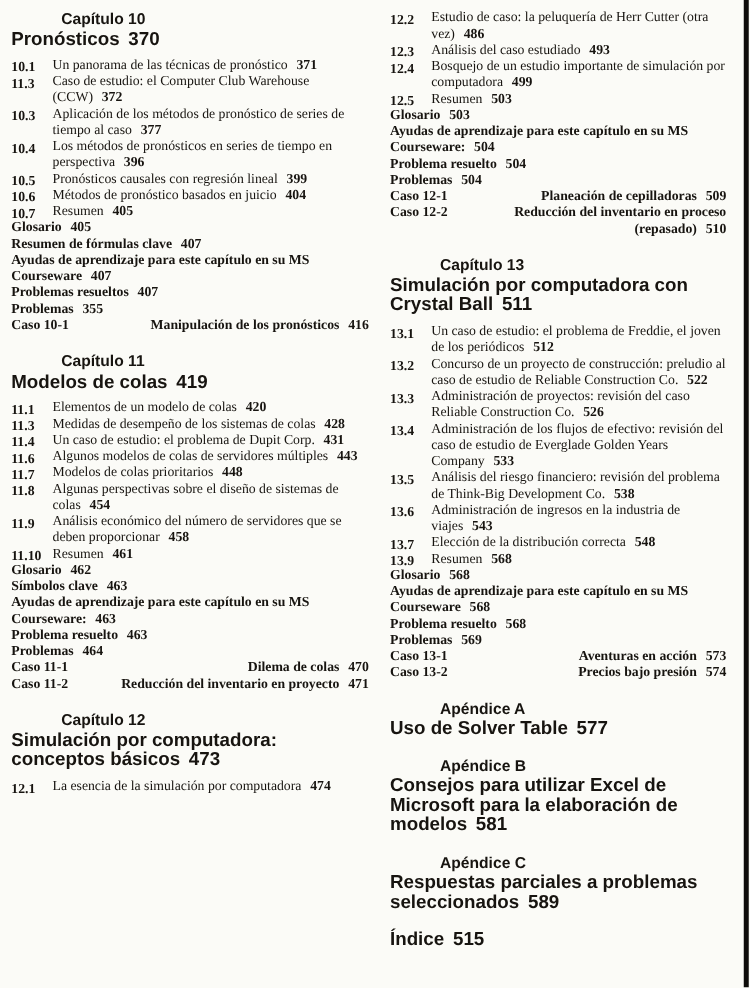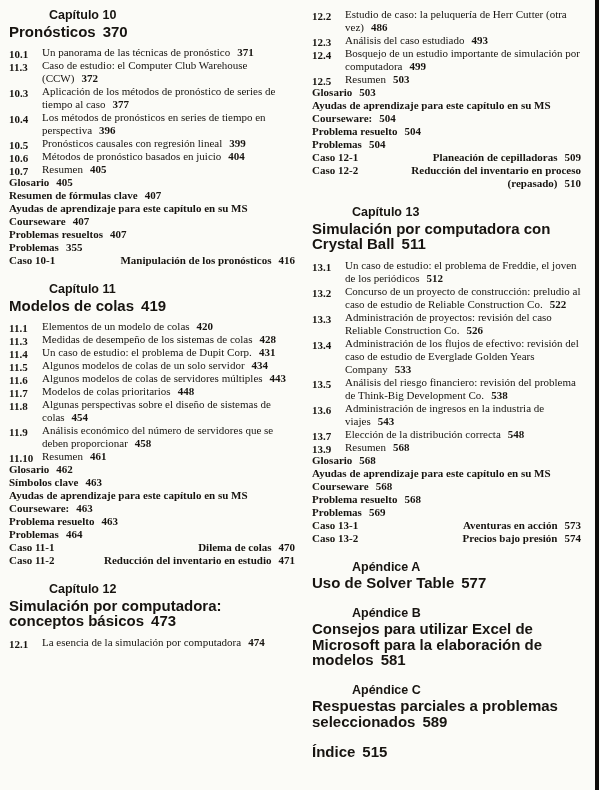--- a/index.html
+++ b/index.html
@@ -56,33 +56,32 @@
       <div class="entry meta"><span>Problemas resueltos</span><span class="pg">407</span></div>
       <div class="entry meta"><span>Problemas</span><span class="pg">355</span></div>
       <div class="entry case"><span class="case-label">Caso 10-1</span><span class="txt"><span>Manipulación de los pronósticos</span><span class="pg">416</span></span></div>
       <div class="block">
         <div class="ch-head">Capítulo 11</div>
         <div class="ch-title"><span>Modelos de colas</span><span class="pg">419</span></div>
       </div>
       <div class="entry section"><span class="num">11.1</span><span class="txt"><span>Elementos de un modelo de colas</span><span class="pg">420</span></span></div>
       <div class="entry section"><span class="num">11.3</span><span class="txt"><span>Medidas de desempeño de los sistemas de colas</span><span class="pg">428</span></span></div>
       <div class="entry section"><span class="num">11.4</span><span class="txt"><span>Un caso de estudio: el problema de Dupit Corp.</span><span class="pg">431</span></span></div>
-      <div class="entry section"><span class="num">11.5</span><span class="txt"><span>Algunos modelos de colas de un solo servidor</span><span class="pg">434</span></span></div>
       <div class="entry section"><span class="num">11.6</span><span class="txt"><span>Algunos modelos de colas de servidores múltiples</span><span class="pg">443</span></span></div>
       <div class="entry section"><span class="num">11.7</span><span class="txt"><span>Modelos de colas prioritarios</span><span class="pg">448</span></span></div>
       <div class="entry section"><span class="num">11.8</span><span class="txt"><span>Algunas perspectivas sobre el diseño de sistemas de colas</span><span class="pg">454</span></span></div>
       <div class="entry section"><span class="num">11.9</span><span class="txt"><span>Análisis económico del número de servidores que se deben proporcionar</span><span class="pg">458</span></span></div>
       <div class="entry section"><span class="num">11.10</span><span class="txt"><span>Resumen</span><span class="pg">461</span></span></div>
       <div class="entry meta"><span>Glosario</span><span class="pg">462</span></div>
       <div class="entry meta"><span>Símbolos clave</span><span class="pg">463</span></div>
       <div class="entry meta"><span>Ayudas de aprendizaje para este capítulo en su MS Courseware:</span><span class="pg">463</span></div>
       <div class="entry meta"><span>Problema resuelto</span><span class="pg">463</span></div>
       <div class="entry meta"><span>Problemas</span><span class="pg">464</span></div>
       <div class="entry case"><span class="case-label">Caso 11-1</span><span class="txt"><span>Dilema de colas</span><span class="pg">470</span></span></div>
-      <div class="entry case"><span class="case-label">Caso 11-2</span><span class="txt"><span>Reducción del inventario en estudio</span><span class="pg">471</span></span></div>
+      <div class="entry case"><span class="case-label">Caso 11-2</span><span class="txt"><span>Reducción del inventario en proyecto</span><span class="pg">471</span></span></div>
       <div class="block">
         <div class="ch-head">Capítulo 12</div>
         <div class="ch-title"><span>Simulación por computadora: conceptos básicos</span><span class="pg">473</span></div>
       </div>
       <div class="entry section"><span class="num">12.1</span><span class="txt"><span>La esencia de la simulación por computadora</span><span class="pg">474</span></span></div>
     </div>
   <div class="col">
       <div class="entry section"><span class="num">12.2</span><span class="txt"><span>Estudio de caso: la peluquería de Herr Cutter (otra vez)</span><span class="pg">486</span></span></div>
       <div class="entry section"><span class="num">12.3</span><span class="txt"><span>Análisis del caso estudiado</span><span class="pg">493</span></span></div>
       <div class="entry section"><span class="num">12.4</span><span class="txt"><span>Bosquejo de un estudio importante de simulación por computadora</span><span class="pg">499</span></span></div>

